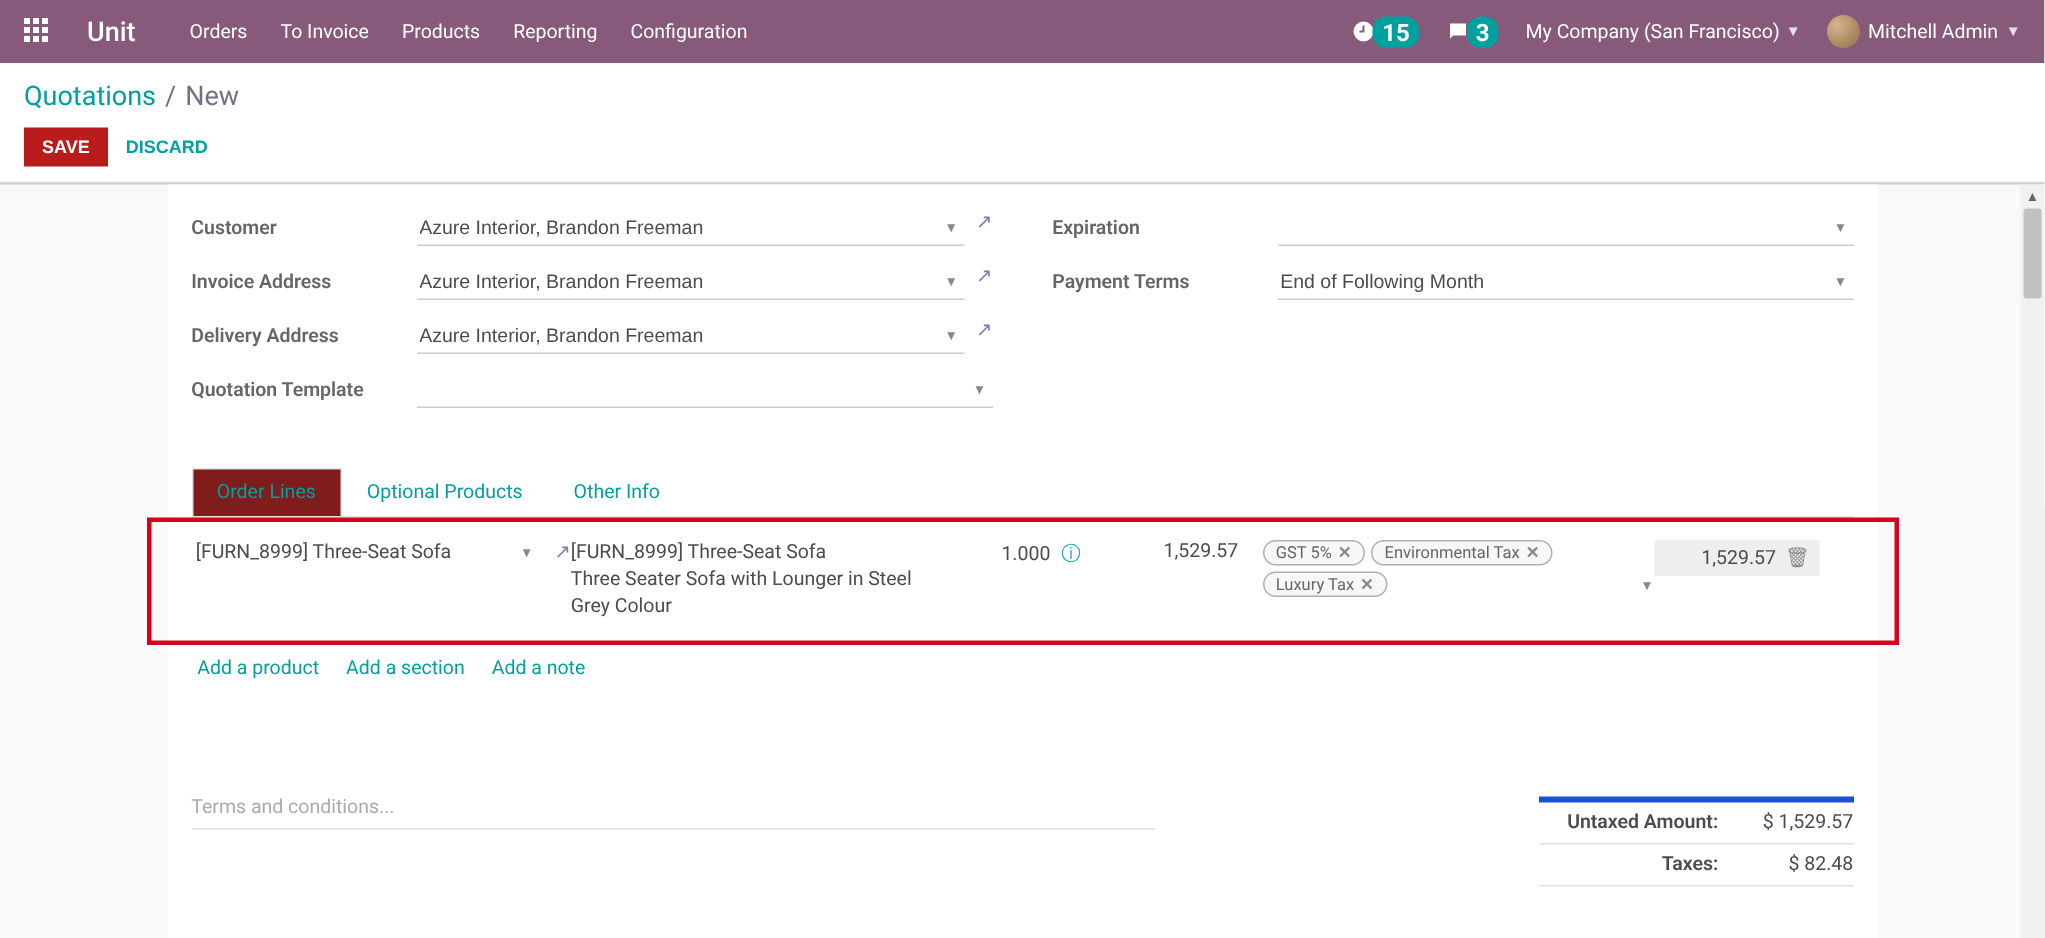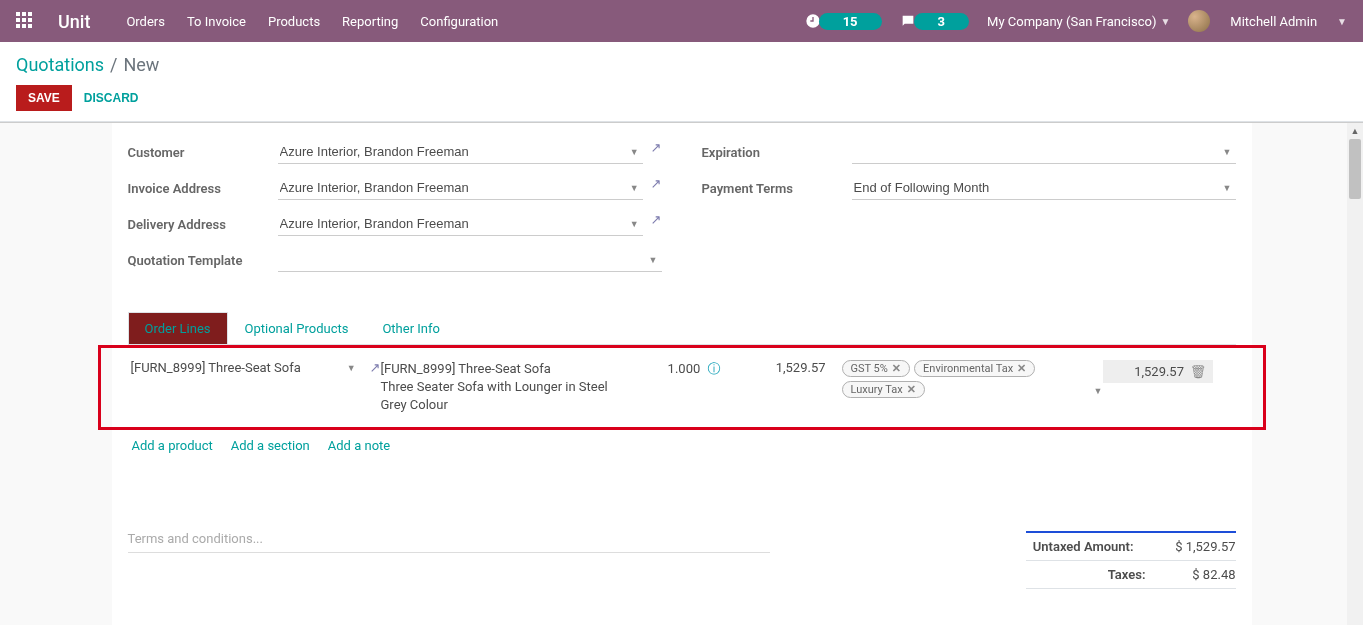--- a/index.html
+++ b/index.html
@@ -7,23 +7,23 @@
   
   .topbar { background: #875a7b; height: 42px; display: flex; align-items: center; color: #fff; padding: 0 16px; }
   .apps-icon { width: 18px; height: 18px; display: grid; grid-template-columns: repeat(3, 4px); grid-template-rows: repeat(3, 4px); gap: 2px; margin-right: 24px; cursor: pointer; }
   .apps-icon span { background: #fff; }
   .brand { font-size: 18px; color: #fff; margin-right: 36px; font-weight: 500; }
   .topnav { display: flex; gap: 22px; }
   .topnav a { color: #fff; font-size: 13px; text-decoration: none; }
   .topbar-right { margin-left: auto; display: flex; align-items: center; gap: 18px; }
   .badge-btn { position: relative; display: flex; align-items: center; cursor: pointer; }
   .badge-btn svg { width: 16px; height: 16px; fill: #fff; }
-  .badge { background: #00a09d; color: #fff; font-size: 13px; font-weight: bold; padding: 1px 24px; border-radius: 9px; margin-left: -2px; }
+  .badge { background: #00a09d; color: #fff; font-size: 16px; font-weight: bold; padding: 1px 6px; border-radius: 9px; margin-left: -2px; }
   .company-select { color: #fff; font-size: 13px; cursor: pointer; display: flex; align-items: center; gap: 4px; }
-  .user-menu { display: flex; align-items: center; gap: 20px; cursor: pointer; }
+  .user-menu { display: flex; align-items: center; gap: 5px; cursor: pointer; }
   .avatar { width: 22px; height: 22px; border-radius: 50%; background: radial-gradient(circle at 30% 30%, #d9b38c, #8b6f47); }
   .caret { font-size: 10px; opacity: 0.8; }
   
   .control-panel { padding: 12px 16px 10px; border-bottom: 1px solid #dee2e6; }
   .breadcrumb { font-size: 18px; margin-bottom: 10px; display: flex; align-items: center; gap: 6px; }
   .breadcrumb .parent { color: #00a09d; cursor: pointer; }
   .breadcrumb .sep { color: #6c757d; }
   .breadcrumb .current { color: #6c757d; }
   .cp-buttons { display: flex; gap: 8px; align-items: center; }
   .btn-primary { background: #b91c1c; color: #fff; border: none; padding: 6px 12px; font-size: 12px; font-weight: bold; cursor: pointer; }
@@ -69,21 +69,21 @@
   .subtotal-cell { background: #eee; padding: 4px 6px; display: flex; align-items: center; justify-content: flex-end; gap: 6px; }
   .trash-icon { color: #888; cursor: pointer; }
   
   .add-links { display: flex; gap: 18px; padding: 8px 4px; }
   .add-links a { color: #00a09d; font-size: 13px; text-decoration: none; cursor: pointer; }
   
   .bottom-area { display: flex; justify-content: space-between; margin-top: 70px; align-items: flex-start; }
   .terms { color: #aaa; font-size: 13px; border-bottom: 1px solid #ddd; width: 58%; padding-bottom: 6px; }
   .totals { width: 210px; }
   .totals-row { display: flex; justify-content: space-between; padding: 6px 0; border-top: 1px solid #dee2e6; font-size: 13px; }
-  .totals-row:first-child { border-top: 2px solid #1d4ed8; gap: 12px; }
+  .totals-row:first-child { border-top: 4px solid #1d4ed8; }
   .totals-label { font-weight: 600; text-align: right; flex: 1; }
   .totals-value { width: 90px; text-align: right; }
   .totals-row.grand { padding-top: 10px; }
   
   .scrollbar { position: absolute; right: 0; top: 0; width: 16px; height: 100%; background: #f1f1f1; }
   .scrollbar-up, .scrollbar-down { height: 16px; display:flex; align-items:center; justify-content:center; font-size:9px; color:#666; }
   .scrollbar-thumb { position:absolute; top: 16px; left: 2px; right: 2px; height: 60px; background: #c1c1c1; border-radius: 2px; }
 </style>
 </head>
 <body>

